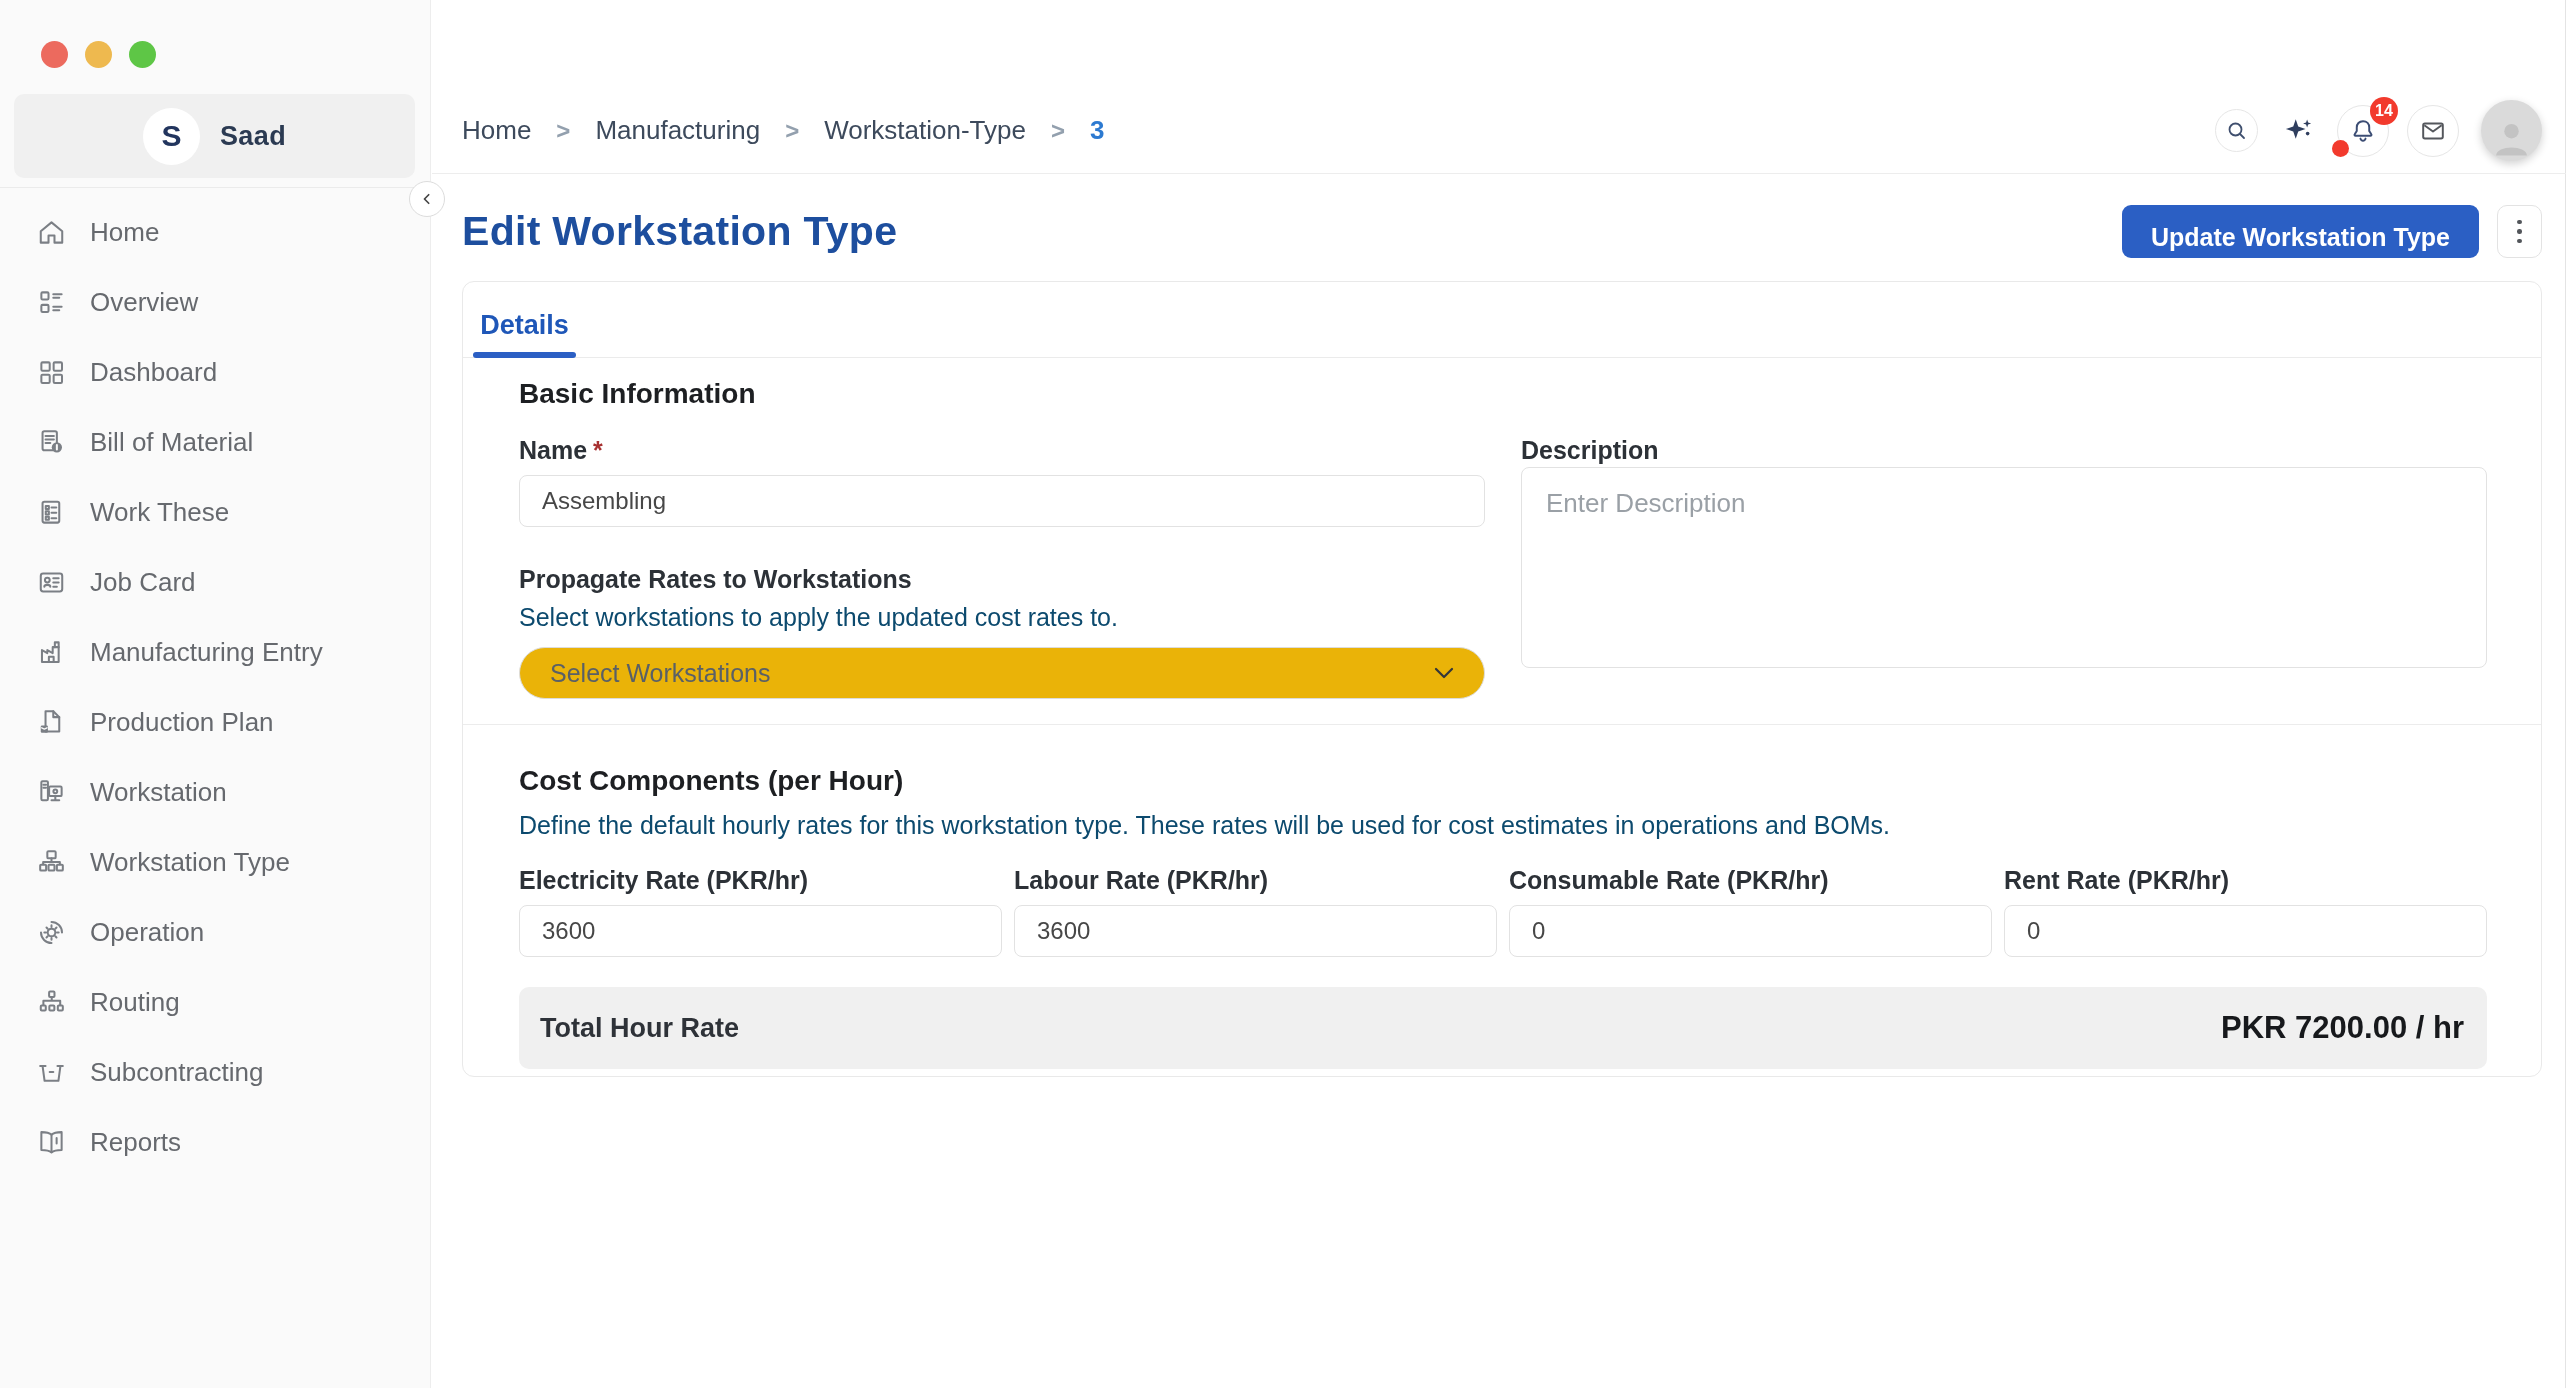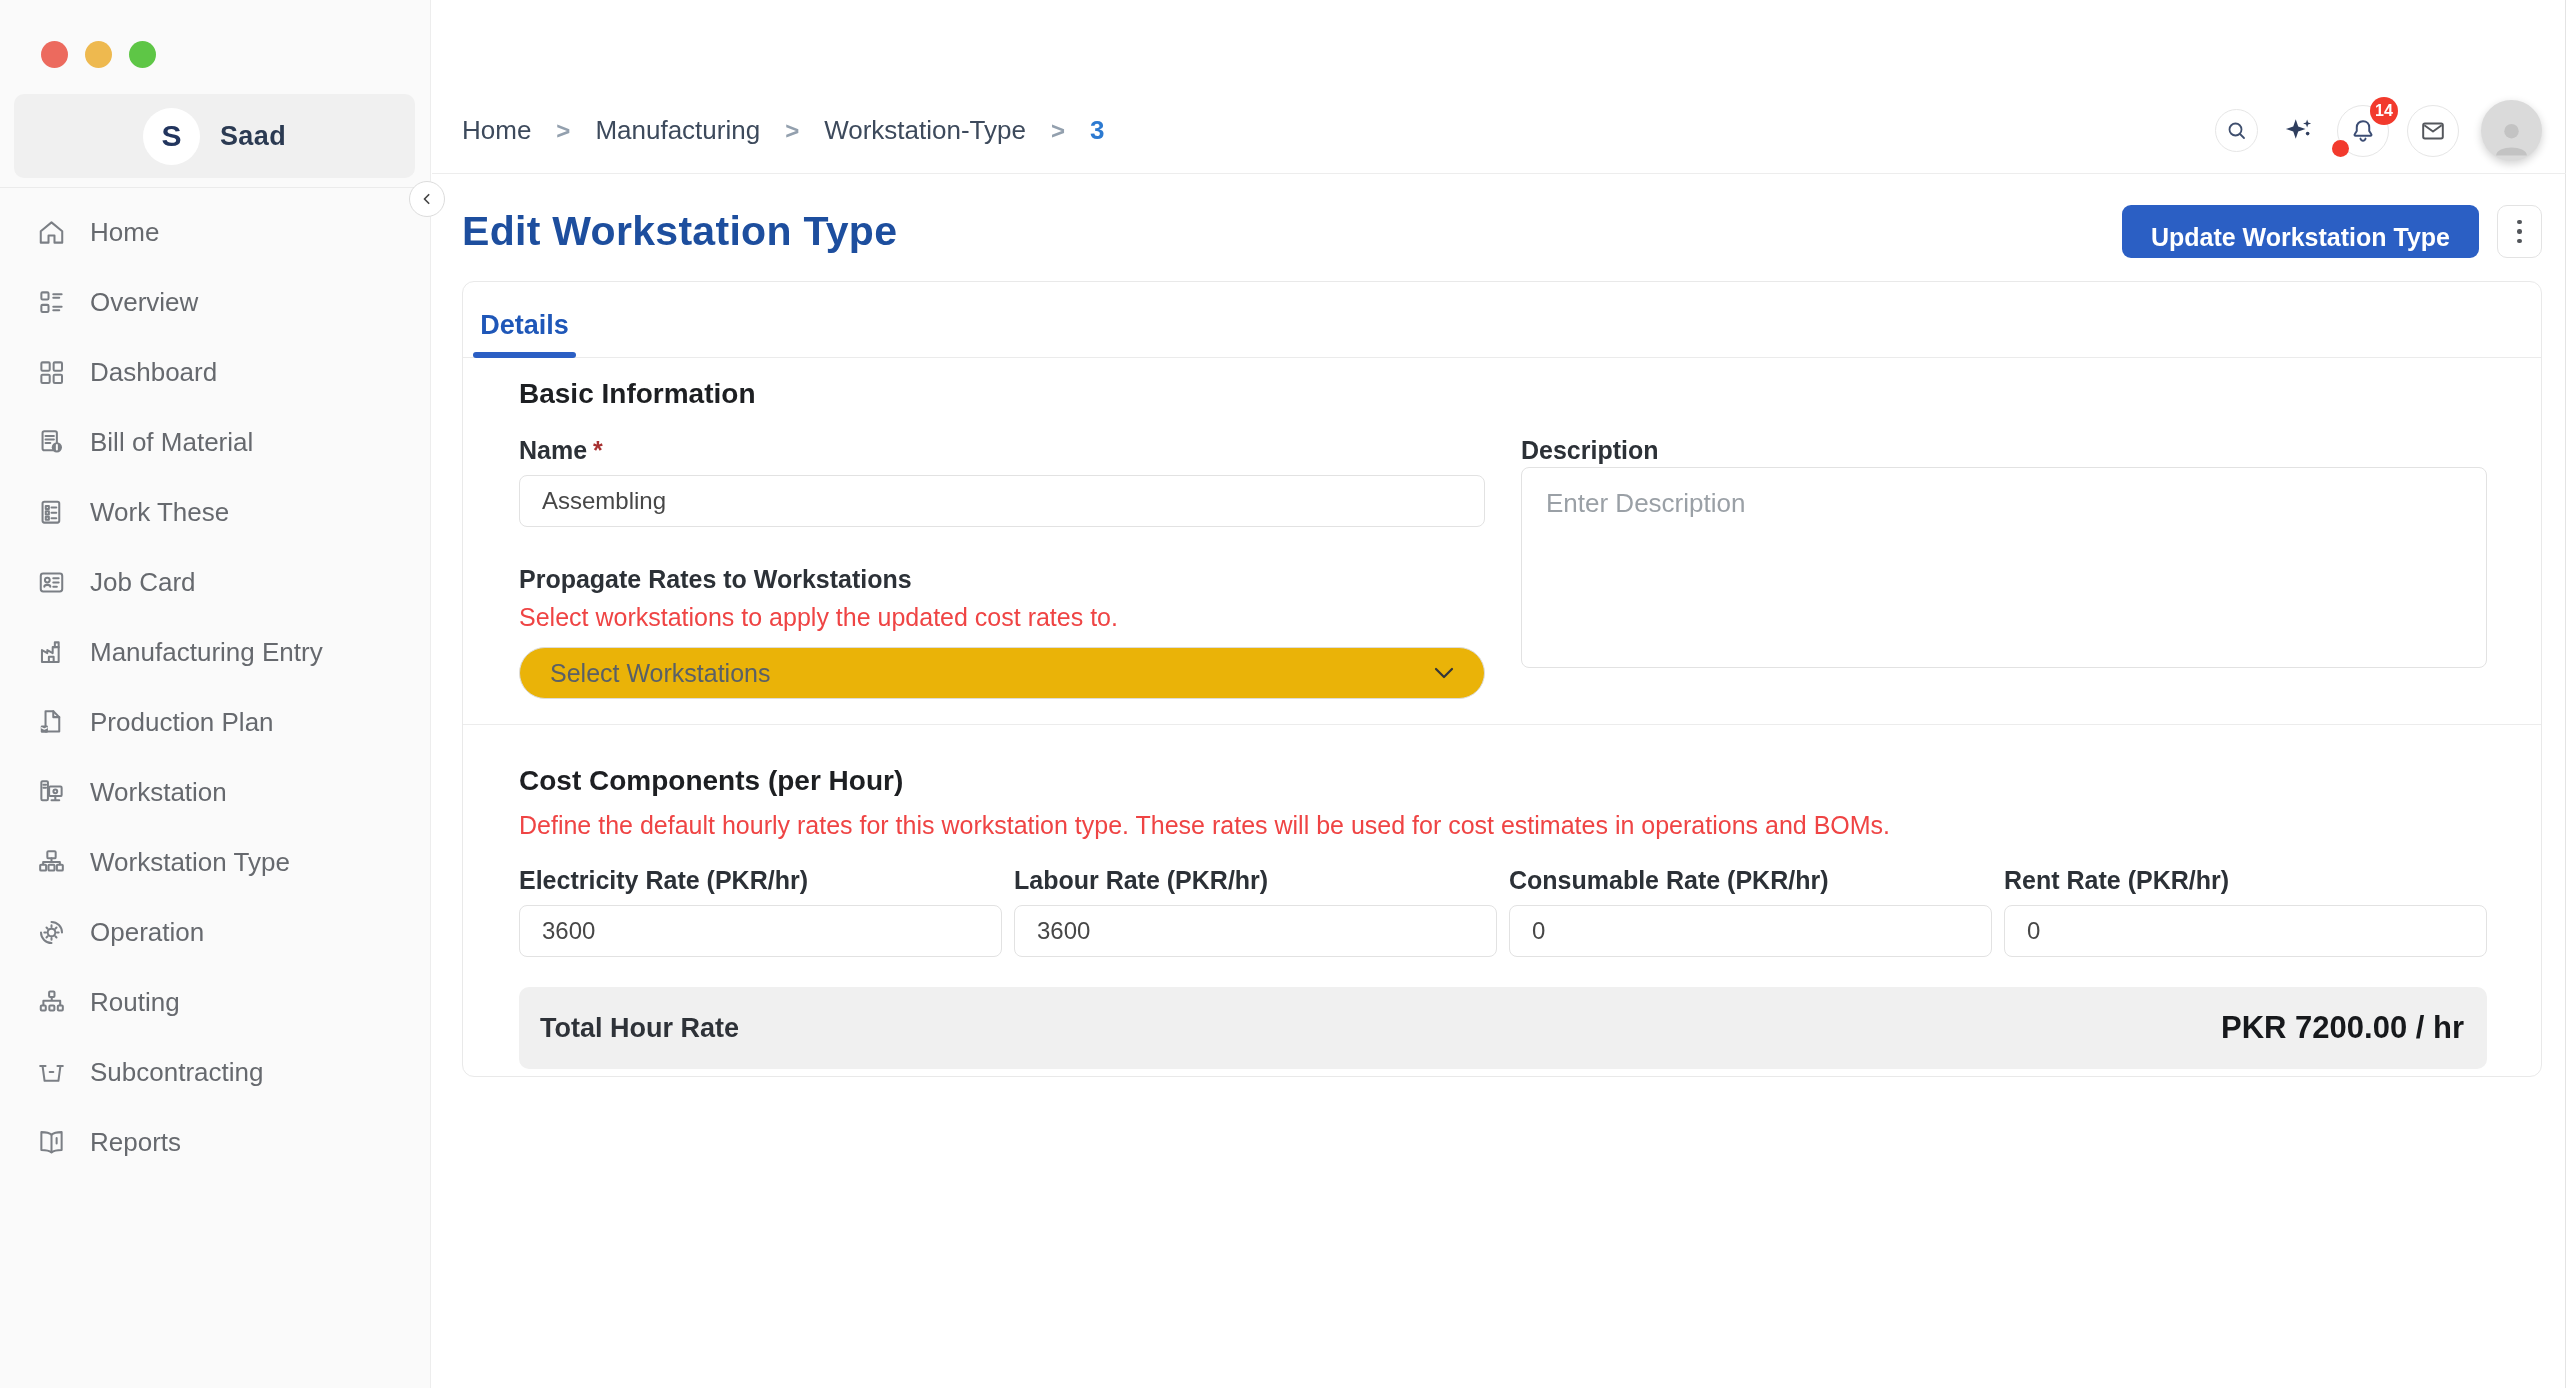--- a/index.html
+++ b/index.html
@@ -92,21 +92,21 @@
 
   .section-heading { margin-top:20px; font-size:28px; font-weight:700; color:#1d1f22; }
   .form-grid-2 { display:grid; grid-template-columns:1fr 1fr; column-gap:36px; }
   .field-label { margin-top:26px; font-size:25px; font-weight:700; color:#2c3137; }
   .req { color:#a83232; margin-left:6px; }
   .text-input { margin-top:10px; width:100%; height:52px; border:1px solid #e2e2e2; border-radius:8px;
                 padding:0 22px; font-family:inherit; font-size:24px; color:#474747; background:#fff; outline:none; }
   .textarea { margin-top:2px; width:100%; height:201px; border:1px solid #e2e2e2; border-radius:8px;
               padding:20px 24px; font-family:inherit; font-size:26px; color:#474747; resize:none; outline:none; }
   .textarea::placeholder, .text-input::placeholder { color:#9aa0a6; }
-  .helper { margin-top:9px; font-size:25px; color:#ef4444; }
+  .helper { margin-top:9px; font-size:25px; color:#0c4a6e; }
   .select { margin-top:15px; height:52px; border:1px solid #dcdcdc; border-radius:27px;
             display:flex; align-items:center; padding:16px 30px; cursor:pointer; background:#eab308; }
   .select-text { font-size:25px; color:#5a6066; }
   .select svg { margin-left:auto; }
 
   .divider { margin:25px -54px 0 -56px; height:1px; background:#ececec; }
 
   .rates-grid { display:grid; grid-template-columns:repeat(4,1fr); column-gap:12px; margin-top:4px; }
   .rates-grid .field-label { margin-top:22px; }
 

